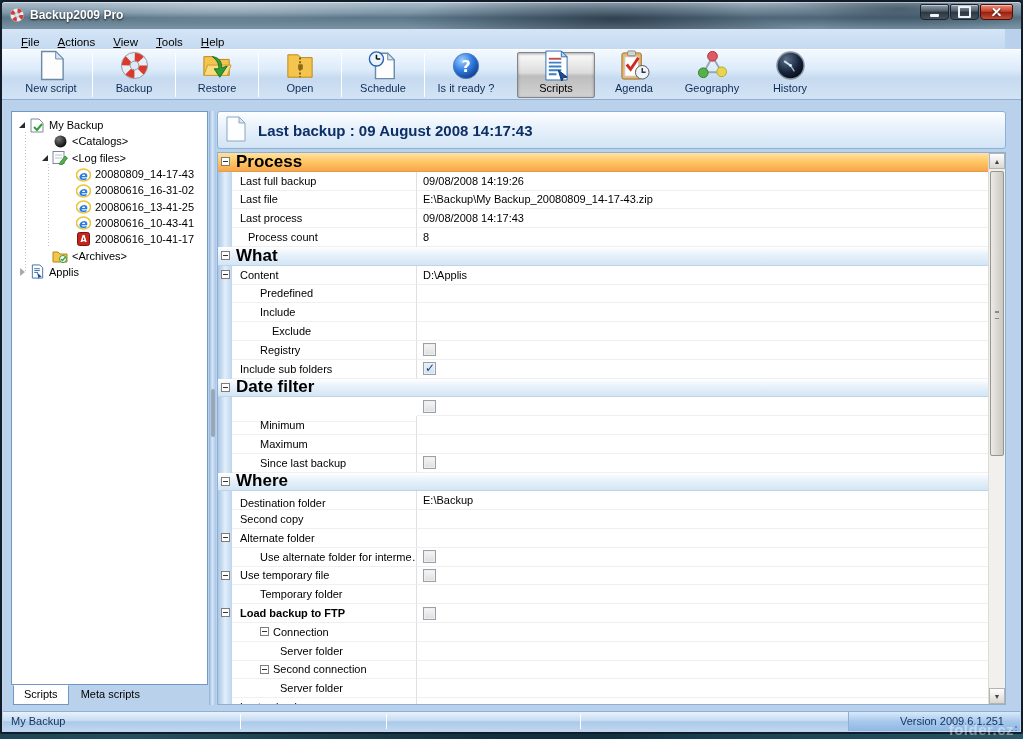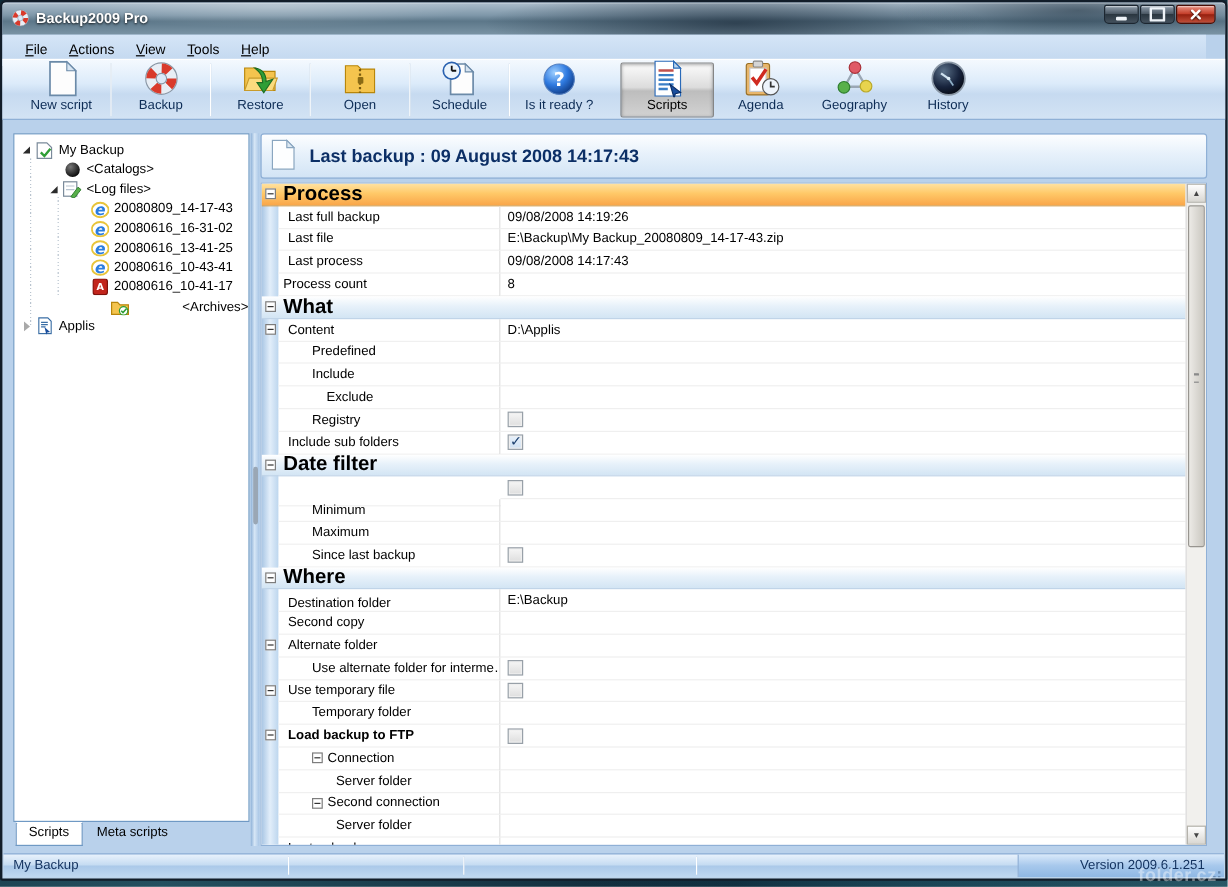--- a/index.html
+++ b/index.html
@@ -418,21 +418,21 @@
       <div class="tree-item" style="padding-left: 50px;">
         <span class="t-exp "></span>
         <span class="t-icon">
           <svg width="13" height="14" viewBox="0 0 13 14">
             <rect x="0.5" y="0.5" width="12" height="13" rx="2" fill="#c2251c" stroke="#7e120c"></rect>
             <text x="6.5" y="10" text-anchor="middle" font-size="8" font-weight="bold" fill="#fff" font-family="DejaVu Sans">A</text>
           </svg>
         </span>
         <span class="t-label">20080616_10-41-17</span>
       </div>
-      <div class="tree-item" style="padding-left: 27px; justify-content: space-between;">
+      <div class="tree-item" style="padding-left: 27px;">
         <span class="t-exp "></span>
         <span class="t-icon">
           <svg width="16" height="14" viewBox="0 0 16 14">
             <path d="M1 3h5l2 2h7v8H1z" fill="#f4c44e" stroke="#b8860b"></path>
             <circle cx="11" cy="10" r="3.5" fill="#fff" stroke="#2f9e36"></circle>
             <path d="M9 10l1.5 1.5L13.5 8" stroke="#2f9e36" stroke-width="1.3" fill="none"></path>
           </svg>
         </span>
         <span class="t-label">&lt;Archives&gt;</span>
       </div>
@@ -488,21 +488,21 @@
           <div class="g-gut"></div>
           <div class="g-label" style="padding-left: 8px;">
             <span>Last process</span>
           </div>
           <div class="g-value">
             <span>09/08/2008 14:17:43</span>
           </div>
         </div>
         <div class="g-row">
           <div class="g-gut"></div>
-          <div class="g-label" style="padding-left: 4px; text-align: center;">
+          <div class="g-label" style="padding-left: 16px; text-align: center;">
             <span>Process count</span>
           </div>
           <div class="g-value">
             <span>8</span>
           </div>
         </div>
         <div class="g-row g-section">
           <span class="minus-box"></span>
           <span>What</span>
         </div>

